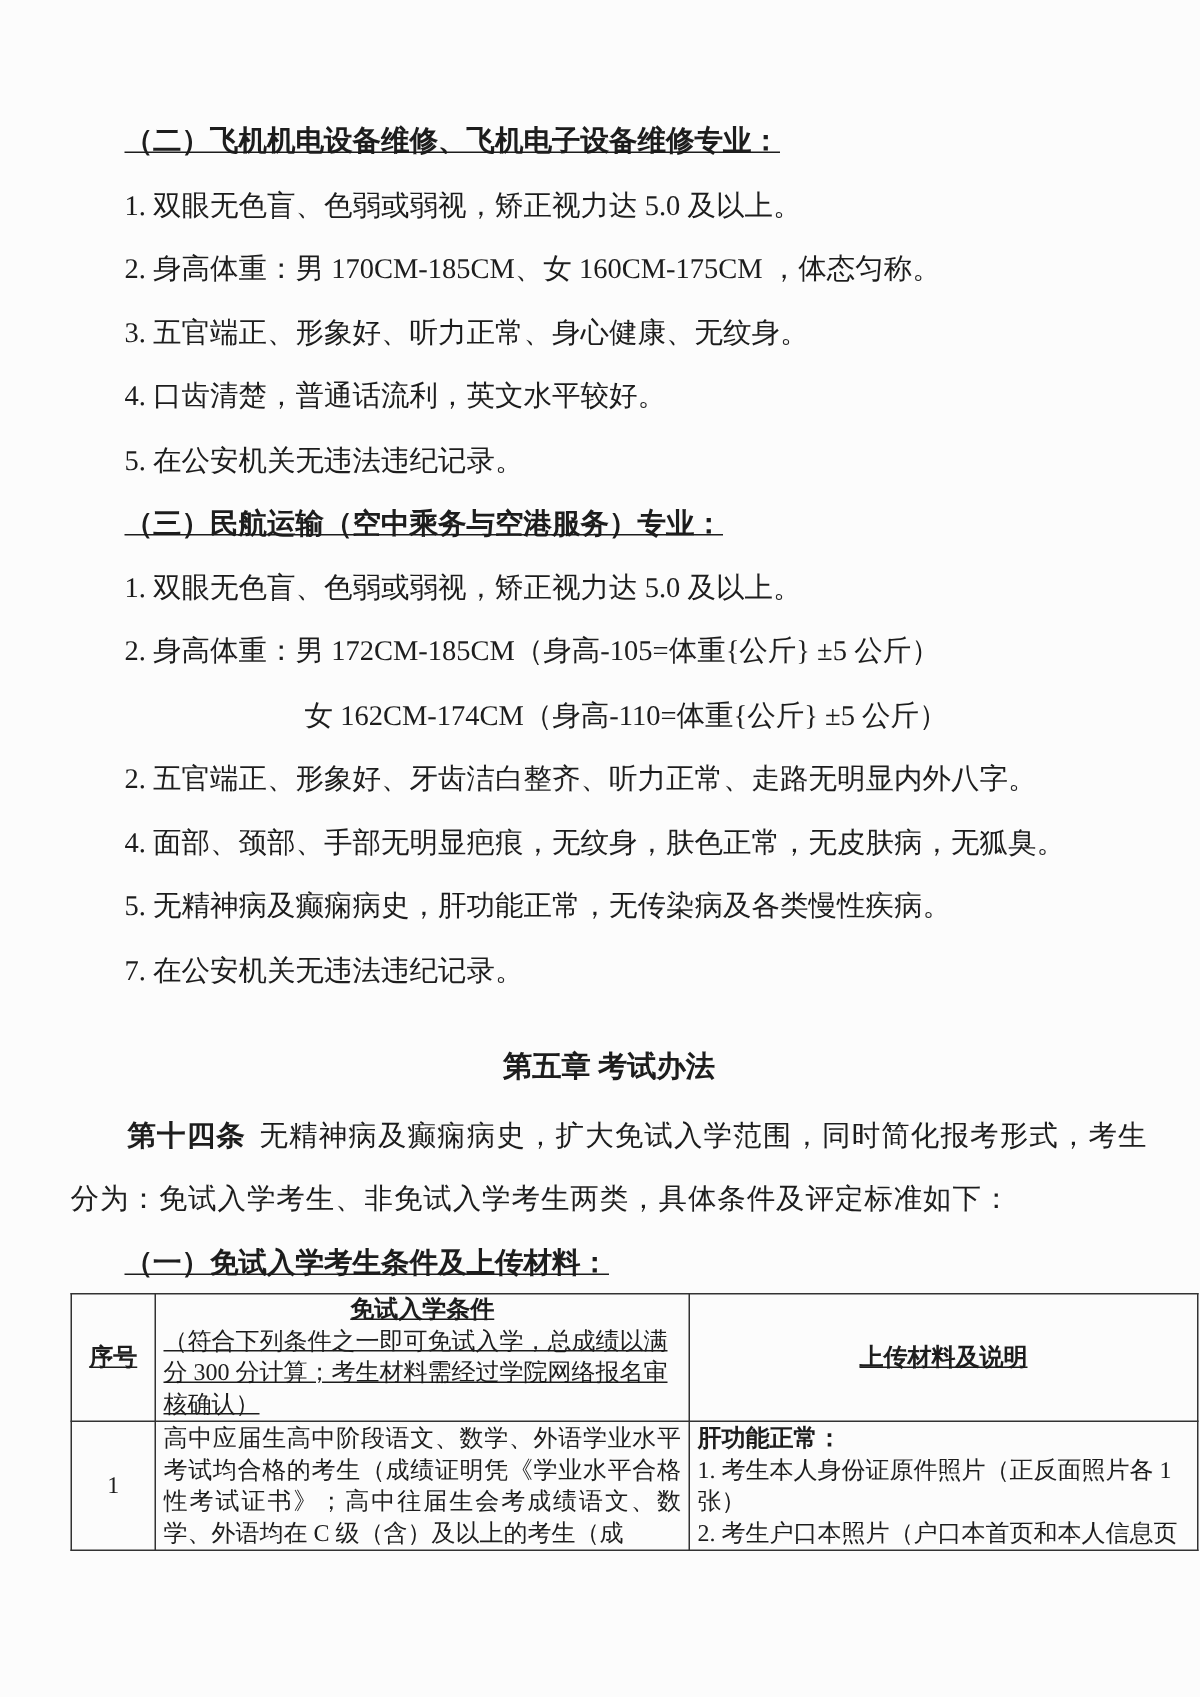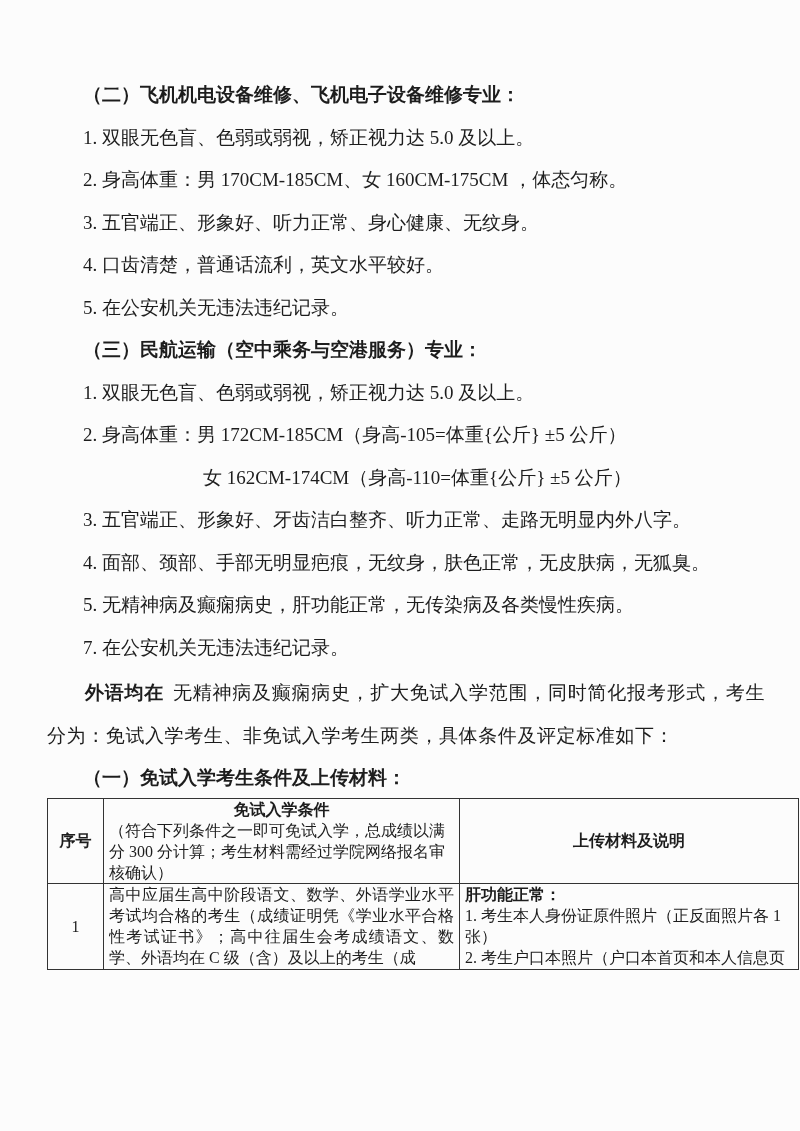--- a/index.html
+++ b/index.html
@@ -18,21 +18,21 @@
   .content {
     padding: 74px 35px 0 47px;
   }
   .line {
     margin: 0;
     font-size: 19px;
     line-height: 42.5px;
     white-space: nowrap;
   }
   .indent { padding-left: 36px; }
-  .bold { font-weight: bold; }
+  .bold { font-weight: bold; text-decoration: underline; }
   .female-line { padding-left: 156px; }
   .chapter-title {
     margin: 0;
     margin-top: 22px;
     font-size: 19.5px;
     line-height: 42.5px;
     text-align: center;
     font-weight: bold;
   }
   .article-para {
@@ -58,21 +58,21 @@
     line-height: 21px;
     padding: 0 5px;
     vertical-align: middle;
     overflow: hidden;
   }
   td.c-serial { width: 45px; text-align: center; }
   td.c-cond   { width: 345px; }
   td.c-mat    { width: 328px; }
   .hdr-title { font-weight: bold; text-align: center; }
   .hdr-note  { text-align: left; }
-  td.hdr-cell { height: 84px; }
+  td.hdr-cell { height: 84px; text-decoration: underline; }
   td.row-cell { height: 85px; vertical-align: top; margin-top: 32px; }
   td.row-serial { vertical-align: middle; }
   .clip { height: 84px; overflow: hidden; }
   .cond-text { text-align: justify; }
   .mat-heading { font-weight: bold; }
 </style>
 </head>
 <body>
 
 <div class="page">
@@ -82,27 +82,28 @@
     <p class="line indent">1. 双眼无色盲、色弱或弱视，矫正视力达 5.0 及以上。</p>
     <p class="line indent">2. 身高体重：男 170CM-185CM、女 160CM-175CM ，体态匀称。</p>
     <p class="line indent">3. 五官端正、形象好、听力正常、身心健康、无纹身。</p>
     <p class="line indent">4. 口齿清楚，普通话流利，英文水平较好。</p>
     <p class="line indent">5. 在公安机关无违法违纪记录。</p>
 
     <p class="line indent bold">（三）民航运输（空中乘务与空港服务）专业：</p>
     <p class="line indent">1. 双眼无色盲、色弱或弱视，矫正视力达 5.0 及以上。</p>
     <p class="line indent">2. 身高体重：男 172CM-185CM（身高-105=体重{公斤} ±5 公斤）</p>
     <p class="line female-line">女 162CM-174CM（身高-110=体重{公斤} ±5 公斤）</p>
-    <p class="line indent">3. 五官端正、形象好、牙齿洁白整齐、听力正常、走路无明显内外八字。</p>
+    <p class="line indent">2. 五官端正、形象好、牙齿洁白整齐、听力正常、走路无明显内外八字。</p>
     <p class="line indent">4. 面部、颈部、手部无明显疤痕，无纹身，肤色正常，无皮肤病，无狐臭。</p>
     <p class="line indent">5. 无精神病及癫痫病史，肝功能正常，无传染病及各类慢性疾病。</p>
     <p class="line indent">7. 在公安机关无违法违纪记录。</p>
 
+    <p class="chapter-title">第五章 考试办法</p>
 
-    <p class="article-para"><b>外语均在</b><span>无精神病及癫痫病史，扩大免试入学范围，同时简化报考形式，考生分为：免试入学考生、非免试入学考生两类，具体条件及评定标准如下：</span></p>
+    <p class="article-para"><b>第十四条</b><span>无精神病及癫痫病史，扩大免试入学范围，同时简化报考形式，考生分为：免试入学考生、非免试入学考生两类，具体条件及评定标准如下：</span></p>
 
     <p class="line indent bold">（一）免试入学考生条件及上传材料：</p>
 
     <table class="adm">
       <tbody>
           <tr>
         <td class="c-serial hdr-cell hdr-title">序号</td>
         <td class="c-cond hdr-cell">
           <div class="hdr-title">免试入学条件</div>
           <div class="hdr-note">（符合下列条件之一即可免试入学，总成绩以满分 300 分计算；考生材料需经过学院网络报名审核确认）</div>

